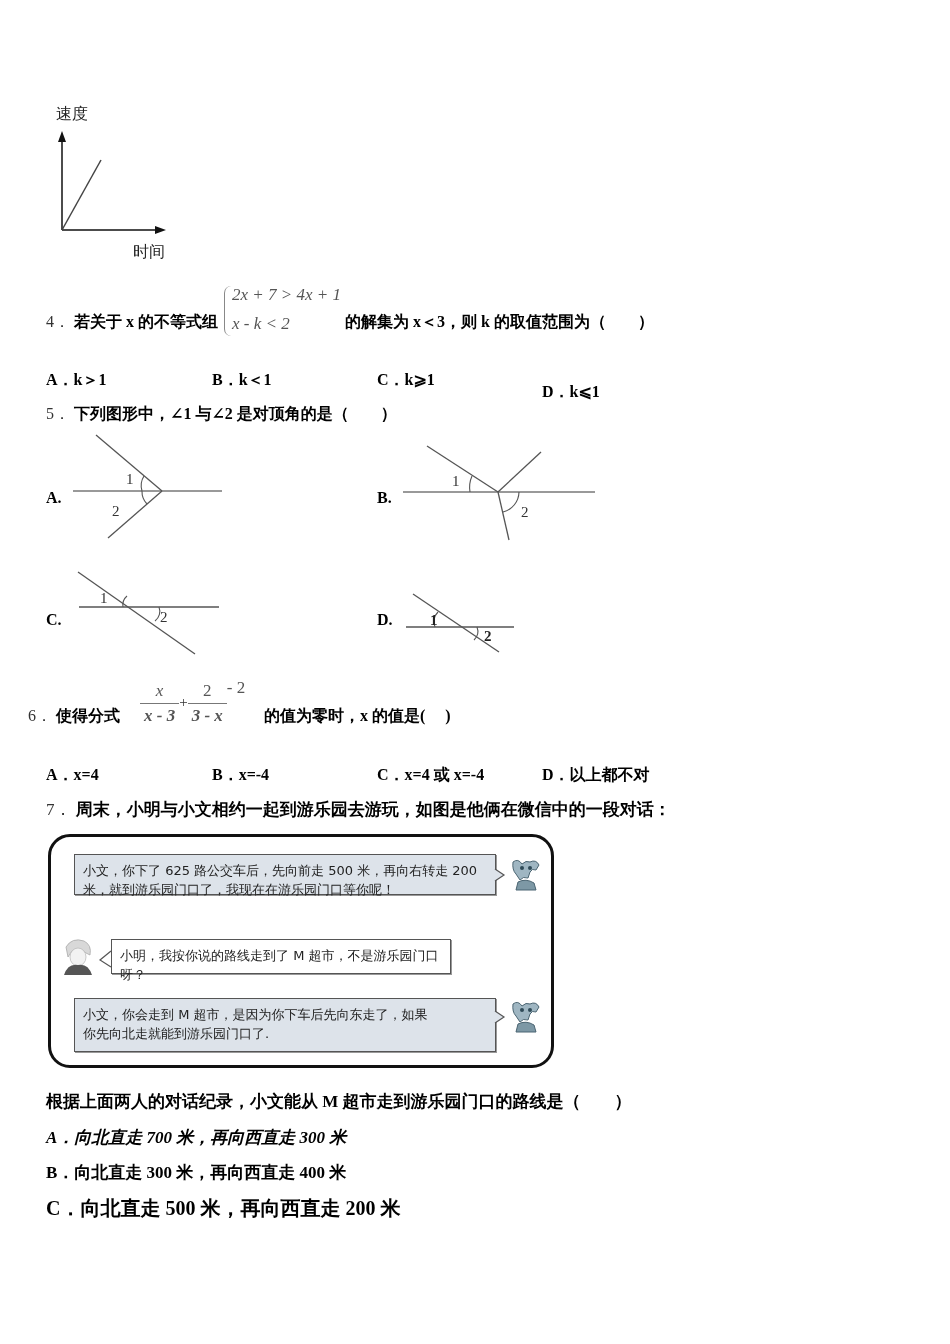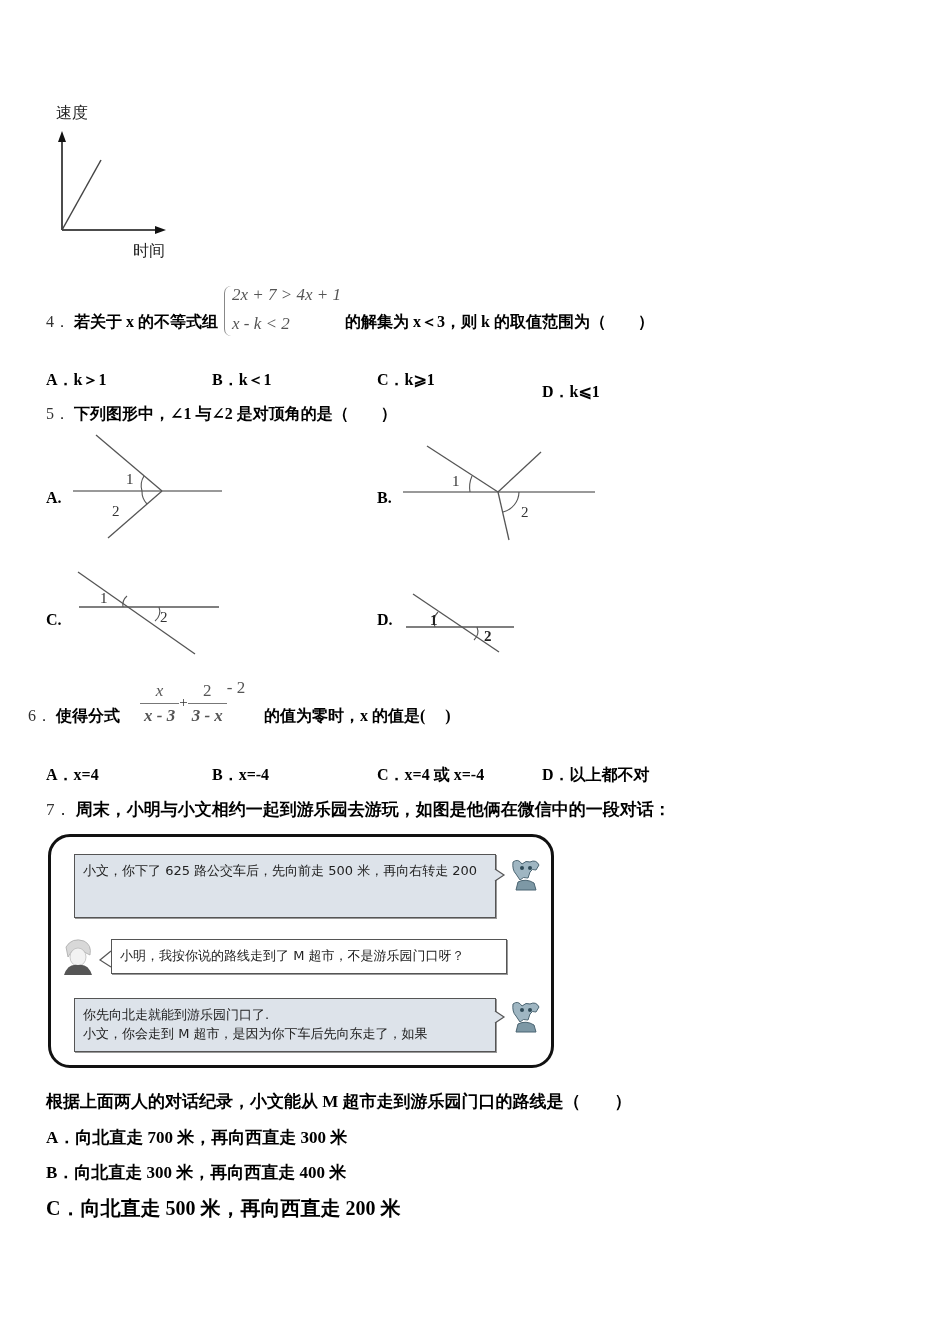--- a/index.html
+++ b/index.html
@@ -4,21 +4,21 @@
 <style>
   html, body { margin: 0; padding: 0; background: #ffffff; }
   body { width: 950px; height: 1344px; position: relative; overflow: hidden;
          font-family: "Liberation Serif", "DejaVu Serif", serif; color: #000; }
   .abs { position: absolute; }
   .txt { font-size: 16px; line-height: 20px; white-space: nowrap; }
   .bold { font-weight: bold; }
   .num { font-weight: normal; color: #333; }
   .math { font-family: "Liberation Serif", serif; color: #555; font-size: 17px; white-space: nowrap; }
   .ital { font-style: italic; }
-  .sans { font-family: Liberation Mono, monospace; }
+  .sans { font-family: Liberation Serif, serif; }
   .frac { display: inline-block; text-align: center; vertical-align: middle; }
   .frac .n { display: block; border-bottom: 1px solid #777; padding: 0 4px 2px; }
   .frac .d { display: block; padding: 2px 4px 0; font-weight: bold; }
   .chat-frame { left: 48px; top: 834px; width: 506px; height: 234px; border: 3px solid #111;
                 border-radius: 22px; background: #fff; box-sizing: border-box; }
   .bubble { background: #dde3ea; border: 1.5px solid #555; box-sizing: border-box;
             font-family: "DejaVu Sans", sans-serif; font-size: 13px; line-height: 19px; color: #222;
             padding: 6px 8px; box-shadow: 1px 1px 0 #999; }
   .bubble.white { background: #ffffff; }
   .avatar { width: 36px; height: 38px; }
@@ -112,22 +112,23 @@
 <div class="abs txt bold" style="left:377px; top:765px;"><span>C．</span><span>x=4 或 x=-4</span></div>
 <div class="abs txt bold" style="left:542px; top:765px;"><span>D．</span><span>以上都不对</span></div>
 
 <div class="abs txt" style="left:46px; top:800px; font-size:17px;">
   <span class="num">7．</span>
   <span class="bold">周末，小明与小文相约一起到游乐园去游玩，如图是他俩在微信中的一段对话：</span>
 </div>
 
 <div class="abs chat-frame"></div>
 
-<div class="abs bubble" style="left:74px; top:854px; width:422px; height:64px;">
+<div class="abs bubble" style="left:74px; top:854px; width:422px; height:41px;">
   <div>小文，你下了 625 路公交车后，先向前走 500 米，再向右转走 200</div>
+  <div>米，就到游乐园门口了，我现在在游乐园门口等你呢！</div>
 </div>
 <svg class="abs" style="left:494px; top:868px;" width="12" height="14">
     <polyline points="1,1 10,7 1,13" fill="#dde3ea" stroke="#555" stroke-width="1.2"></polyline>
   </svg>
 <svg class="abs avatar" style="left:508px; top:856px;" viewBox="0 0 36 38">
   <rect x="0" y="0" width="36" height="38" fill="#fff"></rect>
   <path d="M5 6 Q10 2 14 8 Q18 4 22 6 Q28 3 31 9 L28 14 Q24 12 22 16 L20 22 Q15 20 12 24 L8 18 Q4 14 5 6Z" fill="#9fb6c2" stroke="#4b6572" stroke-width="1"></path>
   <circle cx="14" cy="12" r="2" fill="#2f4a57"></circle>
     <circle cx="22" cy="12" r="2" fill="#2f4a57"></circle>
   <path d="M10 26 Q18 22 26 27 L28 34 L8 34Z" fill="#7d98a5" stroke="#4b6572" stroke-width="1"></path>
@@ -135,36 +136,36 @@
 
 <svg class="abs avatar" style="left:60px; top:937px;" viewBox="0 0 36 38">
   <rect x="0" y="0" width="36" height="38" fill="#fff"></rect>
   <path d="M6 10 Q12 0 24 4 Q32 8 30 18 L26 16 Q20 10 12 14 L8 20Z" fill="#d8d8d8" stroke="#aaa" stroke-width="0.8"></path>
   <ellipse cx="18" cy="20" rx="8" ry="9" fill="#f2f2f2" stroke="#bbb" stroke-width="0.8"></ellipse>
   <path d="M4 38 Q8 26 18 28 Q28 26 32 38Z" fill="#555"></path>
 </svg>
 <svg class="abs" style="left:98px; top:950px;" width="14" height="18">
     <polyline points="13,1 2,10 13,17" fill="#fff" stroke="#555" stroke-width="1.2"></polyline>
   </svg>
-<div class="abs bubble white" style="left:111px; top:939px; width:396px; height:35px;">
+<div class="abs bubble white" style="left:111px; top:939px; width:340px; height:35px;">
   <div>小明，我按你说的路线走到了 M 超市，不是游乐园门口呀？</div>
 </div>
 
 <div class="abs bubble" style="left:74px; top:998px; width:422px; height:54px;">
+  <div>小文，你会走到 M 超市，是因为你下车后先向东走了，如果</div>
   <div>你先向北走就能到游乐园门口了.</div>
-  <div>小文，你会走到 M 超市，是因为你下车后先向东走了，如果</div>
 </div>
 <svg class="abs" style="left:494px; top:1010px;" width="12" height="14">
     <polyline points="1,1 10,7 1,13" fill="#dde3ea" stroke="#555" stroke-width="1.2"></polyline>
   </svg>
 <svg class="abs avatar" style="left:508px; top:998px;" viewBox="0 0 36 38">
   <rect x="0" y="0" width="36" height="38" fill="#fff"></rect>
   <path d="M5 6 Q10 2 14 8 Q18 4 22 6 Q28 3 31 9 L28 14 Q24 12 22 16 L20 22 Q15 20 12 24 L8 18 Q4 14 5 6Z" fill="#9fb6c2" stroke="#4b6572" stroke-width="1"></path>
   <circle cx="14" cy="12" r="2" fill="#2f4a57"></circle>
     <circle cx="22" cy="12" r="2" fill="#2f4a57"></circle>
   <path d="M10 26 Q18 22 26 27 L28 34 L8 34Z" fill="#7d98a5" stroke="#4b6572" stroke-width="1"></path>
 </svg>
 
 <div class="abs txt bold" style="left:46px; top:1092px; font-size:17px;">根据上面两人的对话纪录，小文能从 M 超市走到游乐园门口的路线是（　　）</div>
 
-<div class="abs txt bold" style="left:46px; top:1128px; font-size:17px;"><span>A．</span><span>向北直走 700 米，再向西直走 300 米</span></div>
+<div class="abs txt bold" style="left:46px; top:1128px; font-size:17px;font-style:italic;"><span>A．</span><span>向北直走 700 米，再向西直走 300 米</span></div>
 <div class="abs txt bold" style="left:46px; top:1163px; font-size:17px;"><span>B．</span><span>向北直走 300 米，再向西直走 400 米</span></div>
 <div class="abs txt bold" style="left:46px; top:1198px; font-size:20px;"><span>C．</span><span>向北直走 500 米，再向西直走 200 米</span></div>
 
 </body></html>

